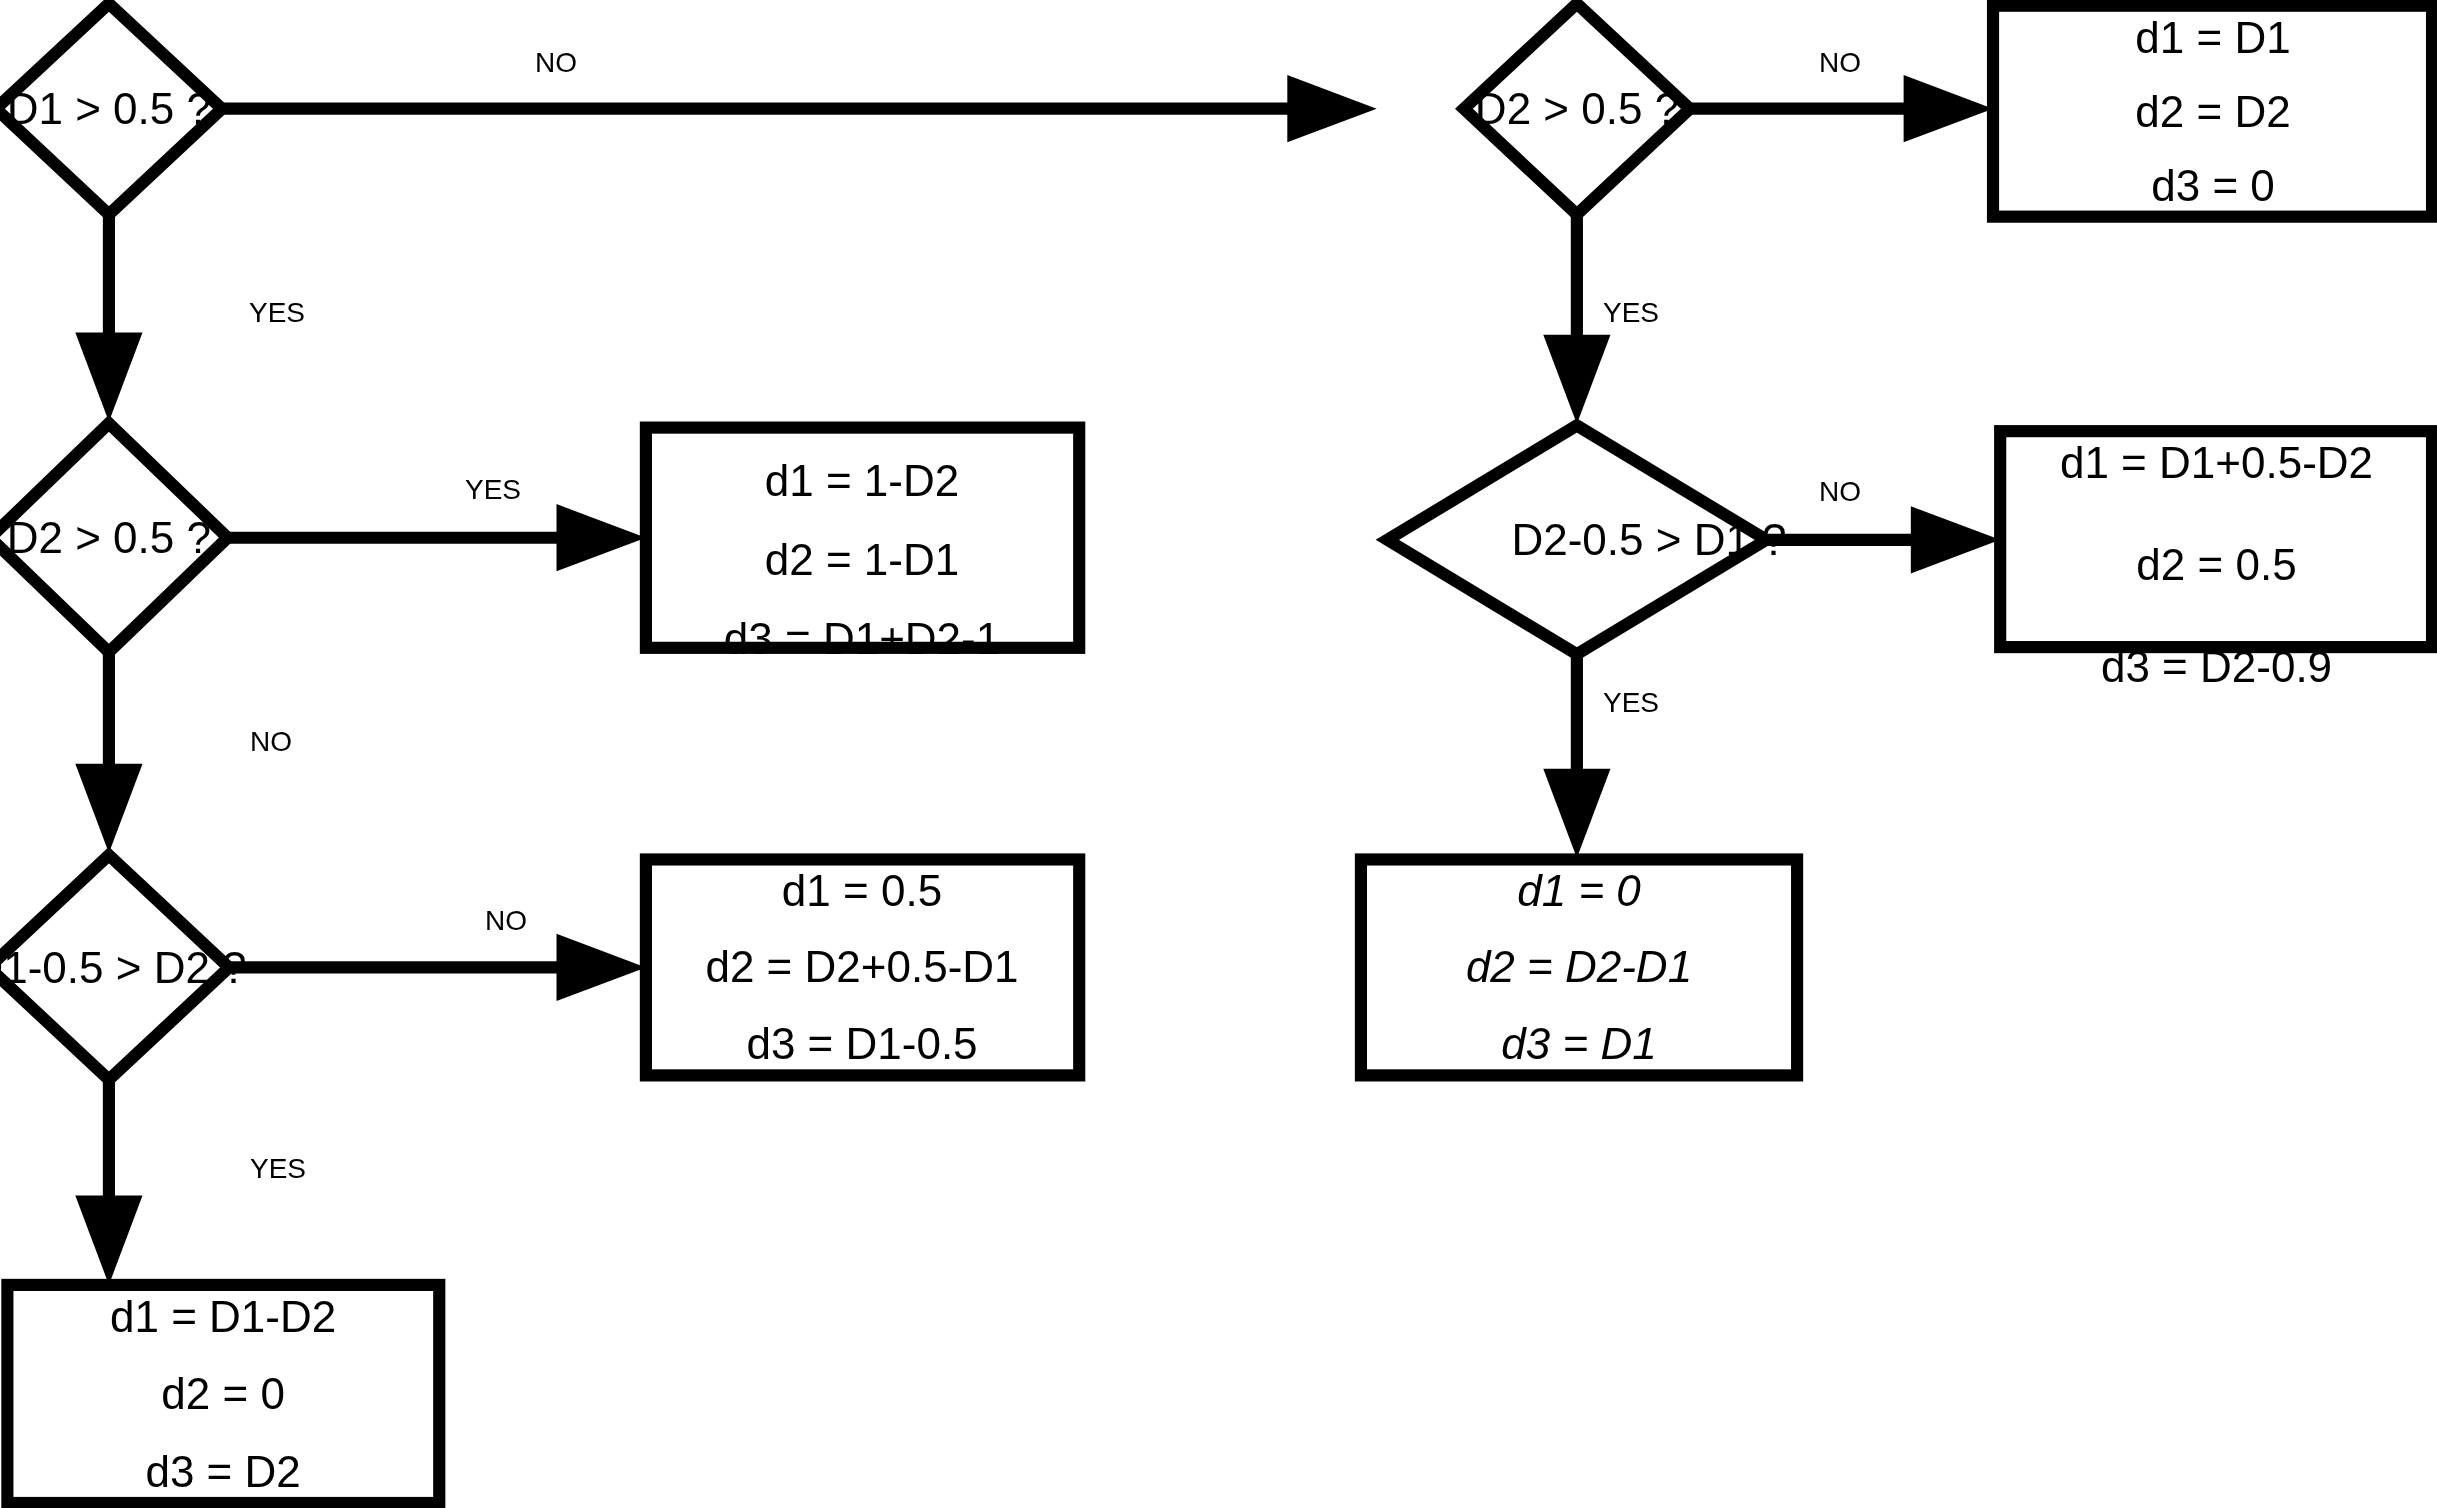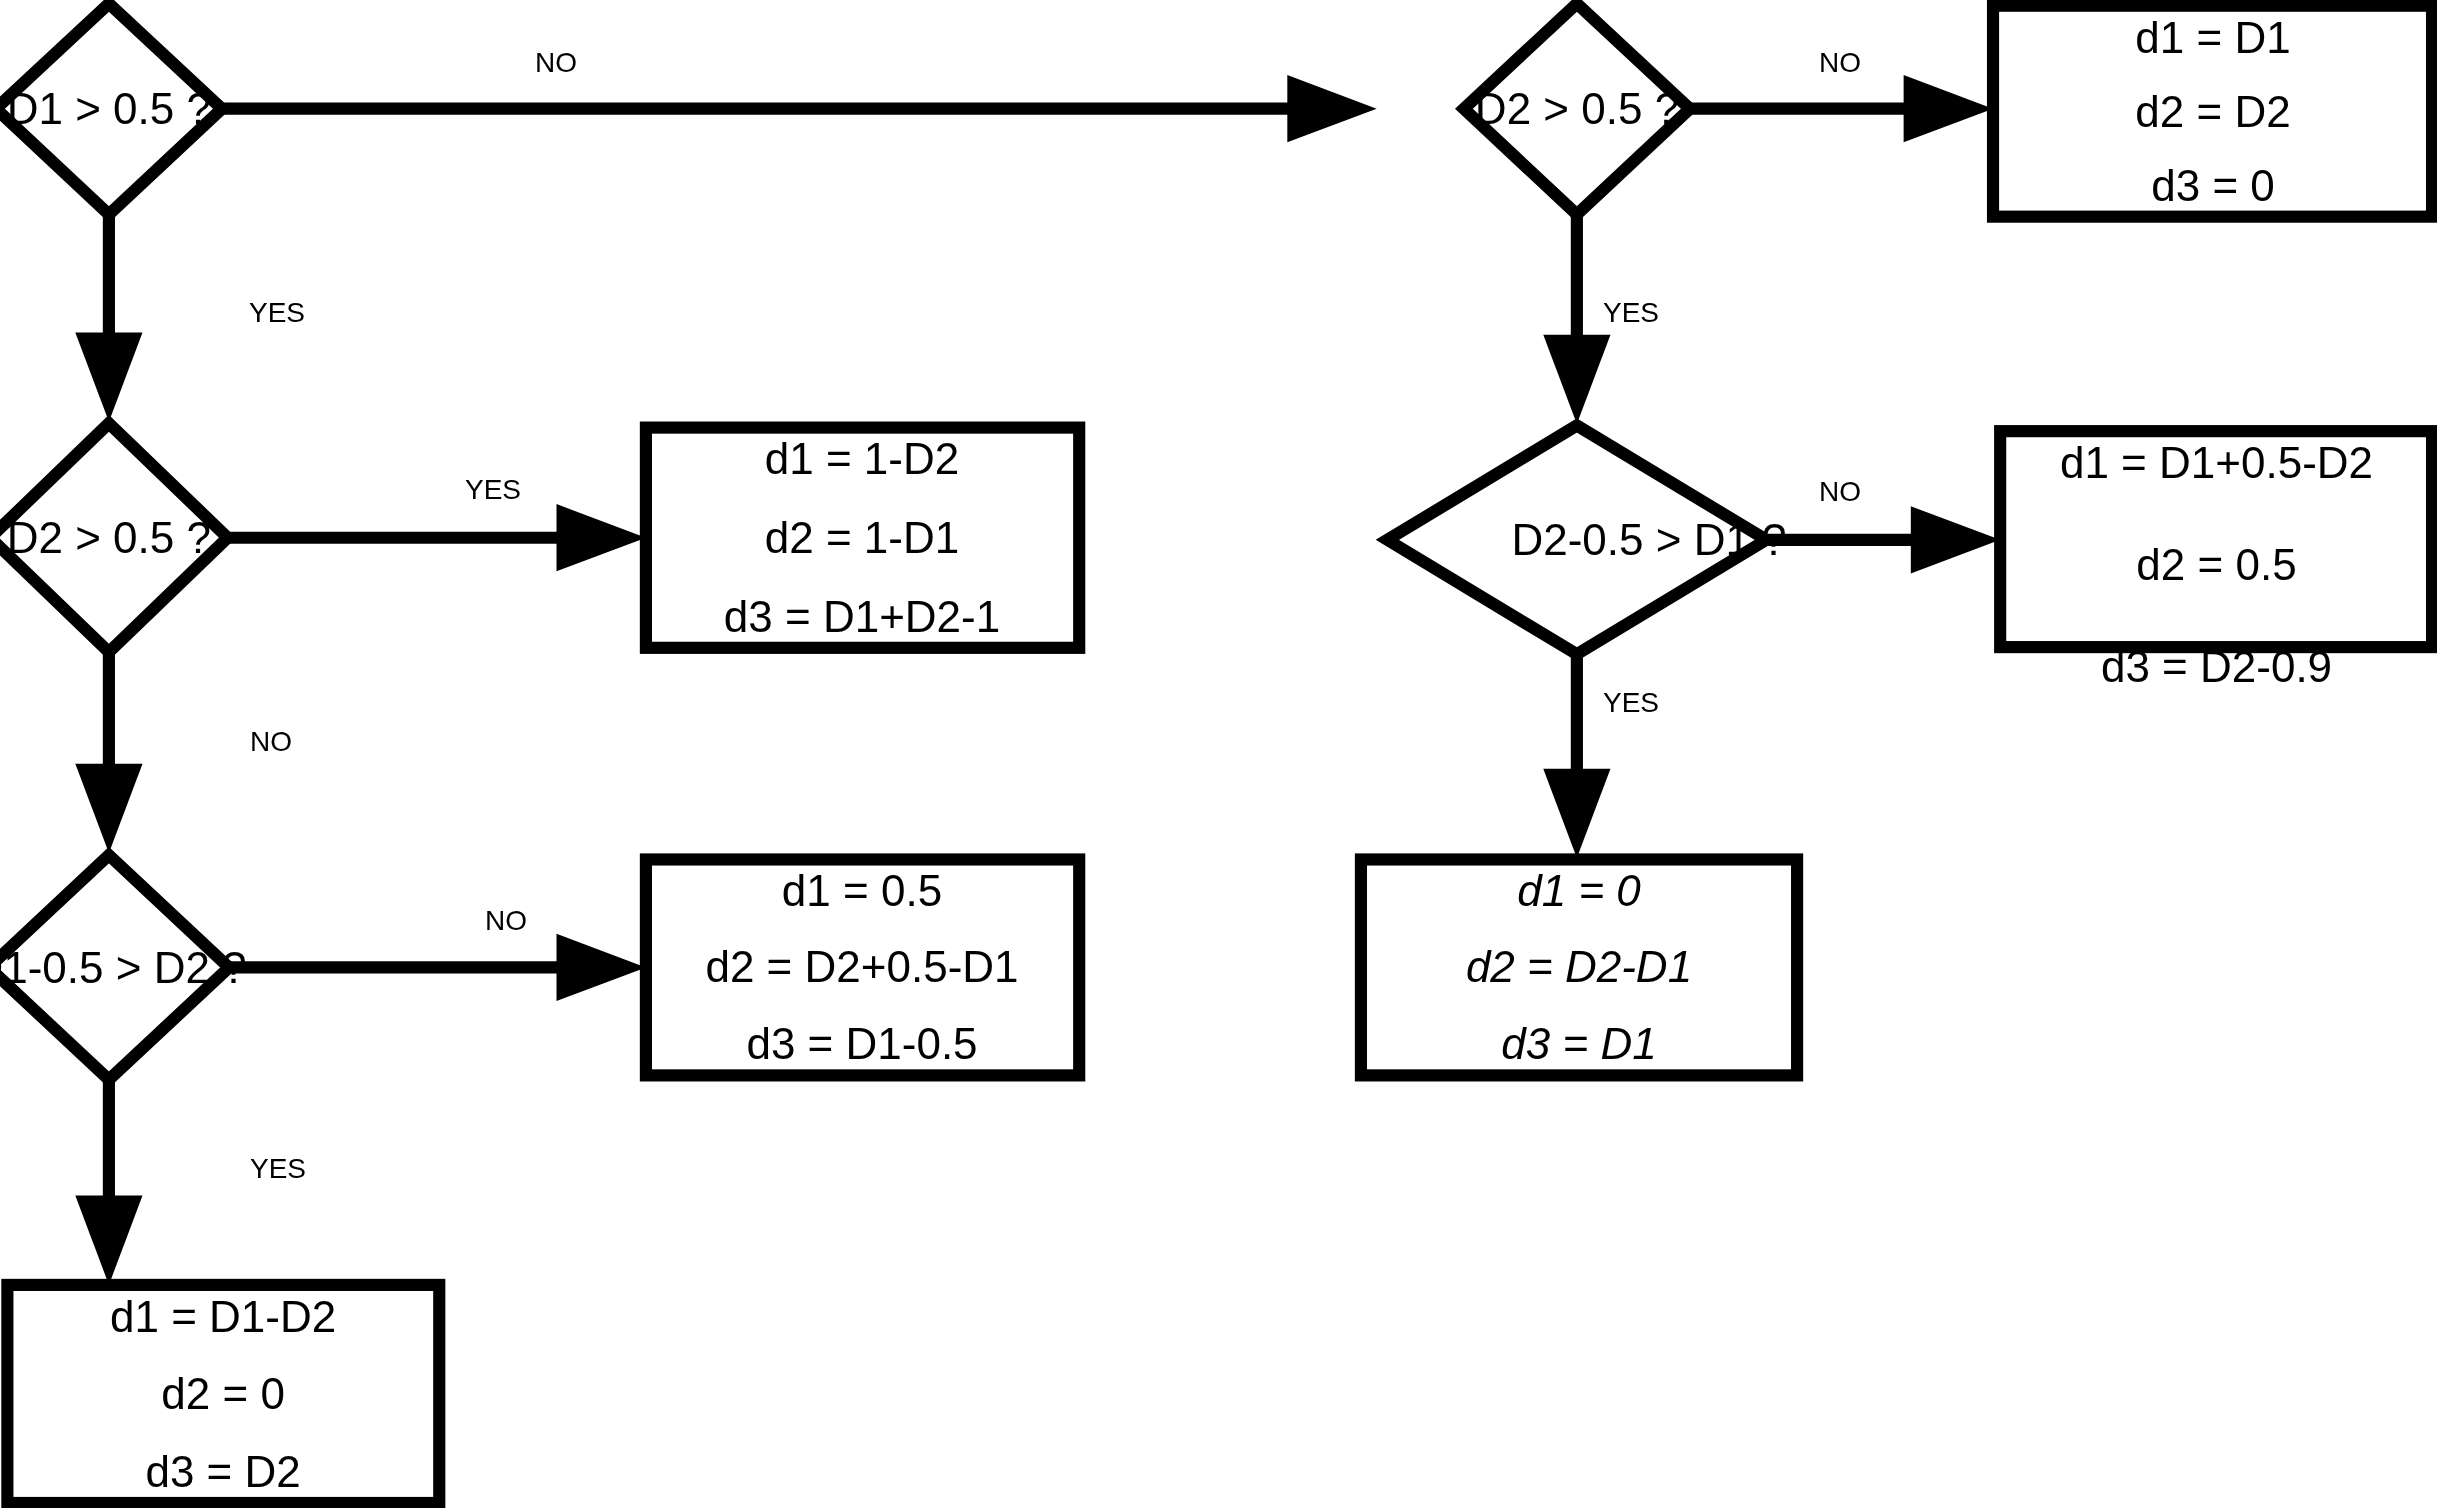--- a/index.html
+++ b/index.html
@@ -148,21 +148,21 @@
   <div class="node-text box-text" style="left:1995px; top:8.6px; width:436px; height:206px;">
     <span>d1 = D1</span>
     <span>d2 = D2</span>
     <span>d3 = 0</span>
   </div>
 
   <div class="node-text diamond-text" style="left:-7.2px; top:509px; width:232px; height:57px;">
     <span>D2 &gt; 0.5 ?</span>
   </div>
 
-  <div class="node-text box-text" style="left:647px; top:430px; width:430px; height:215px;">
+  <div class="node-text box-text" style="left:647px; top:452px; width:430px; height:215px;">
     <span>d1 = 1-D2</span>
     <span>d2 = 1-D1</span>
     <span>d3 = D1+D2-1</span>
   </div>
 
   <div class="node-text diamond-text" style="left:1463px; top:511px; width:372px; height:57px;">
     <span>D2-0.5 &gt; D1 ?</span>
   </div>
 
   <div class="node-text box-text" style="left:2002px; top:434px; width:429px; height:210px;gap:45px;">

